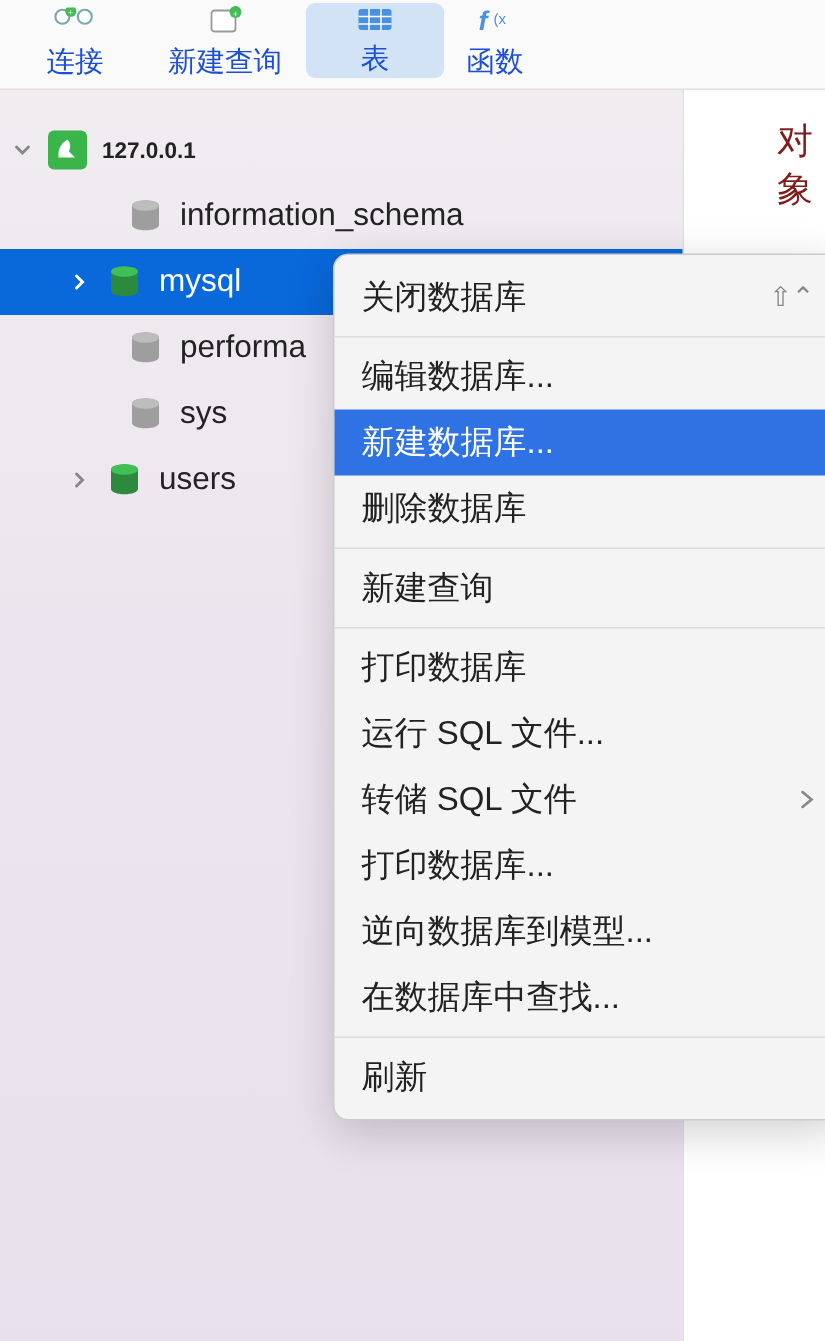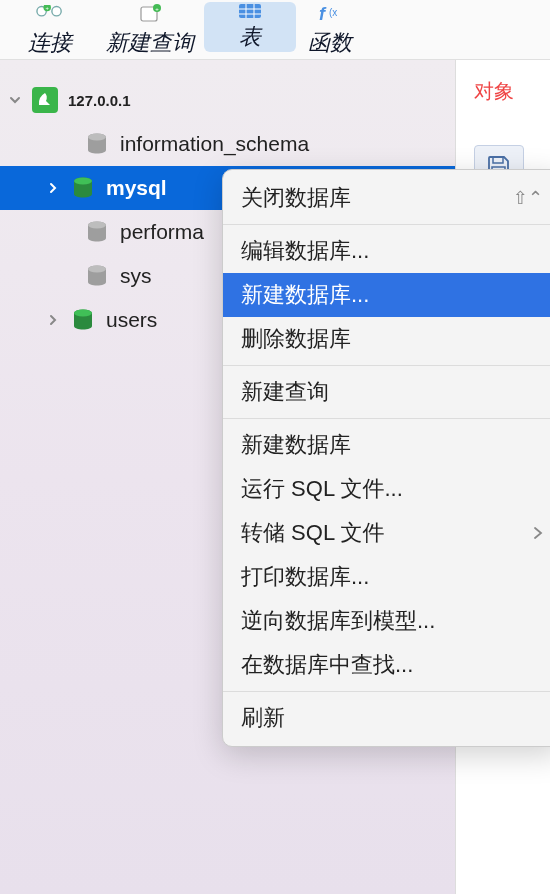--- a/index.html
+++ b/index.html
@@ -2,26 +2,26 @@
 <html><head>
   <meta charset="utf-8">
   <style>
     * { margin: 0; padding: 0; box-sizing: border-box; font-family: -apple-system, "PingFang SC", "Helvetica Neue", sans-serif; }
     body { width: 550px; height: 894px; background: #f0ecf0; overflow: hidden; position: relative; }
 
     .toolbar { display: flex; height: 60px; background: #fafafa; border-bottom: 1px solid #e0e0e0; align-items: flex-start; padding-top: 2px; }
     .toolbar-item { display: flex; flex-direction: column; align-items: center; width: 100px; cursor: pointer; padding-top: 0px; }
     .toolbar-item.selected { background: #d2e3f5; border-radius: 6px; margin: 0 4px; padding: 0px 0 0 0; width: 92px; height: 50px; }
     .toolbar-icon { width: 28px; height: 24px; display: flex; align-items: center; justify-content: center; }
-    .toolbar-label { font-size: 22px; color: #0f172a; margin-top: 2px; font-style: italic; }
+    .toolbar-label { font-size: 19px; color: #1d4ed8; margin-top: 2px; }
 
     .content { display: flex; height: calc(100% - 60px); }
     .sidebar { width: 455px; background: linear-gradient(180deg, #f0ecf0 0%, #ece4ee 50%, #e8e0ec 100%); padding-top: 18px; position: relative; }
     .right-panel { flex: 1; background: #fff; border-left: 1px solid #ddd; padding-top: 18px; }
-    .right-title { font-size: 20px; color: #ef4444; padding-left: 18px; }
+    .right-title { font-size: 24px; color: #7f1d1d; padding-left: 18px; margin-left: 44px; }
     .right-icon { margin-top: 40px; margin-left: 18px; width: 50px; height: 44px; background: #edf1f8; border: 1px solid #c5d0e4; border-radius: 4px; display: flex; align-items: center; justify-content: center; }
     .right-panel-divider { border: none; border-top: 1px solid #e4e4e4; margin-top: 72px; width: 100%; }
 
     .tree-row { display: flex; align-items: center; height: 44px; padding-left: 4px; font-size: 21px; color: #222; }
     .tree-row.selected { background: #0968da; color: #fff; }
     .expand-arrow { width: 22px; display: inline-flex; justify-content: center; color: #888; }
     .tree-row.selected .expand-arrow { color: #fff; }
     .server-icon { width: 26px; height: 26px; background: #3ab54a; border-radius: 4px; margin: 0 10px 0 6px; display: flex; align-items: center; justify-content: center; }
     .db-icon { width: 26px; height: 26px; margin: 0 10px 0 6px; display: flex; align-items: center; justify-content: center; }
     .indent-1 { padding-left: 42px; }
@@ -120,21 +120,21 @@
             <path d="M5 3l4 4-4 4" stroke="currentColor" stroke-width="2" fill="none" stroke-linecap="round"></path>
           </svg>
       </span>
       <span class="db-icon">
         <svg width="22" height="24" viewBox="0 0 22 24">
             <ellipse cx="11" cy="5" rx="9" ry="3.5" fill="#2b8a3e"></ellipse>
             <path d="M2 5v13c0 2 4 3.5 9 3.5s9-1.5 9-3.5V5" fill="#2b8a3e"></path>
             <ellipse cx="11" cy="5" rx="9" ry="3.5" fill="#40c057"></ellipse>
           </svg>
       </span>
-      <span style="font-weight:700">mysql</span>
+      <span style="font-weight:400">mysql</span>
     </div>
 
     <div class="tree-row indent-2">
       <span class="db-icon">
         <svg width="22" height="24" viewBox="0 0 22 24">
             <ellipse cx="11" cy="5" rx="9" ry="3.5" fill="#9e9e9e"></ellipse>
             <path d="M2 5v13c0 2 4 3.5 9 3.5s9-1.5 9-3.5V5" fill="#9e9e9e"></path>
             <ellipse cx="11" cy="5" rx="9" ry="3.5" fill="#bdbdbd"></ellipse>
           </svg>
       </span>
@@ -197,21 +197,21 @@
     </div>
   <div class="menu-item">
       <span>删除数据库</span>
     </div>
   <div class="menu-sep"></div>
   <div class="menu-item">
       <span>新建查询</span>
     </div>
   <div class="menu-sep"></div>
   <div class="menu-item">
-      <span>新建数据库</span>
+      <span>打印数据库</span>
     </div>
   <div class="menu-item">
       <span>运行 SQL 文件...</span>
     </div>
   <div class="menu-item">
     <span>转储 SQL 文件</span>
     <span class="menu-short">
       <svg width="10" height="12" viewBox="0 0 10 12">
           <path d="M2 1l6 5-6 5" stroke="#888" stroke-width="1.8" fill="none" stroke-linecap="round"></path>
         </svg>

